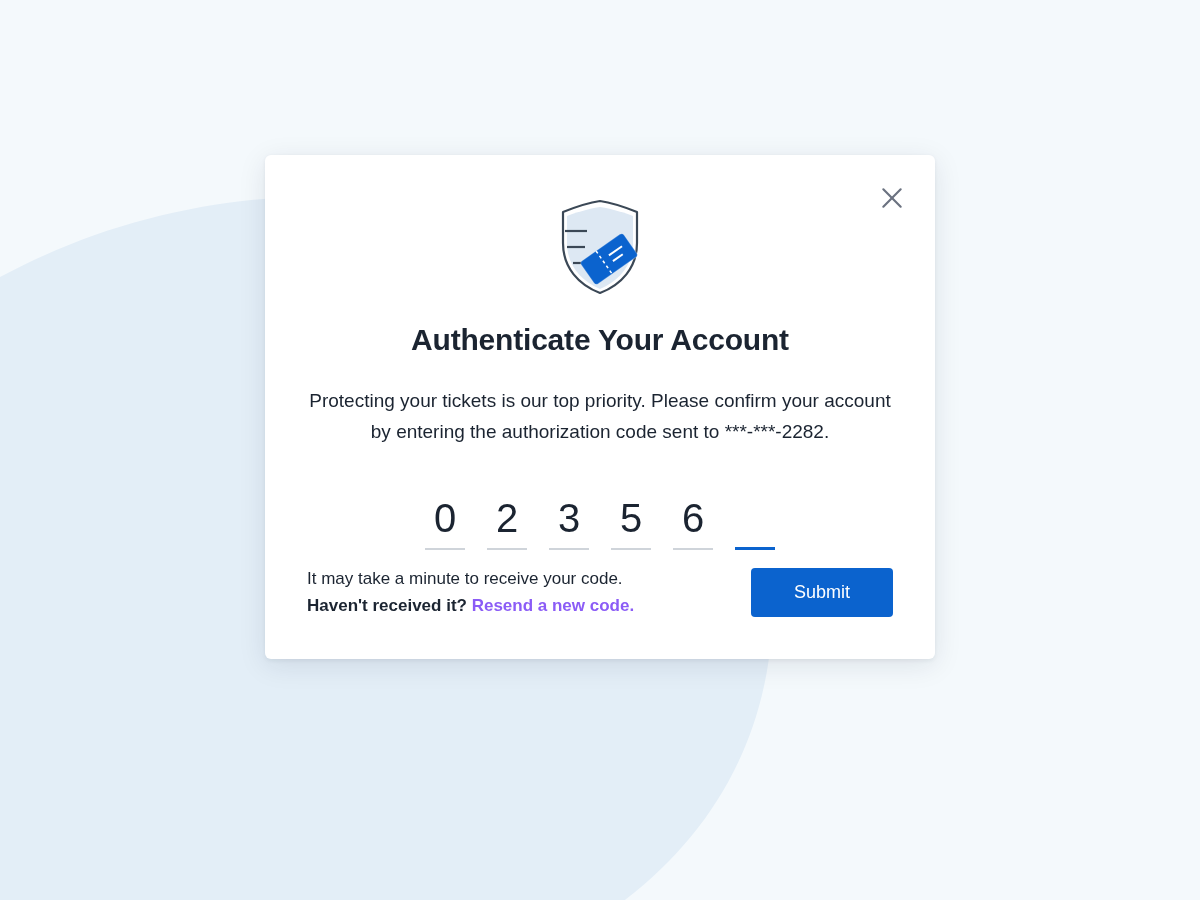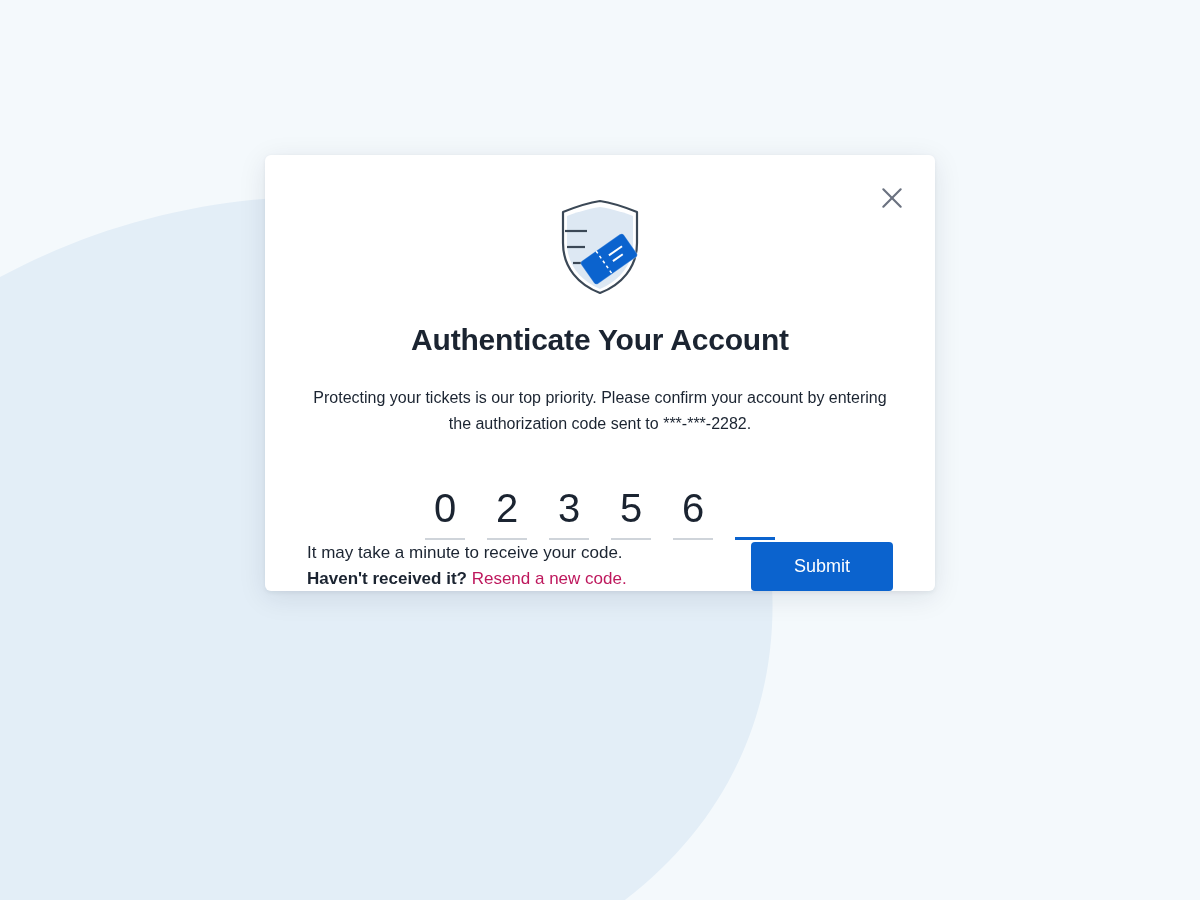--- a/index.html
+++ b/index.html
@@ -15,21 +15,21 @@
     top: 160px;
     width: 1200px;
     height: 900px;
     z-index: 0;
   }
   .modal {
     position: absolute;
     left: 265px;
     top: 155px;
     width: 670px;
-    height: 436px;
+    height: 504px;
     background: #ffffff;
     border-radius: 6px;
     box-shadow: 0 6px 28px rgba(18,34,56,0.10), 0 1.5px 4px rgba(18,34,56,0.06);
     z-index: 1;
     padding: 30px 42px 40px 42px;
     display: flex;
     flex-direction: column;
   }
   .close {
     position: absolute;
@@ -51,21 +51,21 @@
     margin-top: 24px;
     text-align: center;
     font-size: 30px;
     font-weight: 600;
     color: #1b2431;
     letter-spacing: -0.2px;
   }
   p.desc {
     margin-top: 28px;
     text-align: center;
-    font-size: 16px;
+    font-size: 19px;
     line-height: 1.65;
     color: #1b2431;
     font-weight: 400;
   }
   p.desc .phone { display: inline; }
   .code-row {
     margin-top: 48px;
     display: flex;
     justify-content: center;
     gap: 22px;
@@ -94,22 +94,22 @@
     justify-content: space-between;
     gap: 32px;
   }
   .hint {
     font-size: 17px;
     line-height: 1.55;
     color: #1b2431;
   }
   .hint .prompt { display: inline; font-weight: bold; }
   .hint a.resend {
-    color: #be185d;
-    font-weight: 400;
+    color: #8b5cf6;
+    font-weight: 700;
     text-decoration: none;
     cursor: pointer;
   }
   .submit {
     background: #0b63ce;
     color: #ffffff;
     border: none;
     border-radius: 4px;
     font-size: 18px;
     font-weight: 500;

